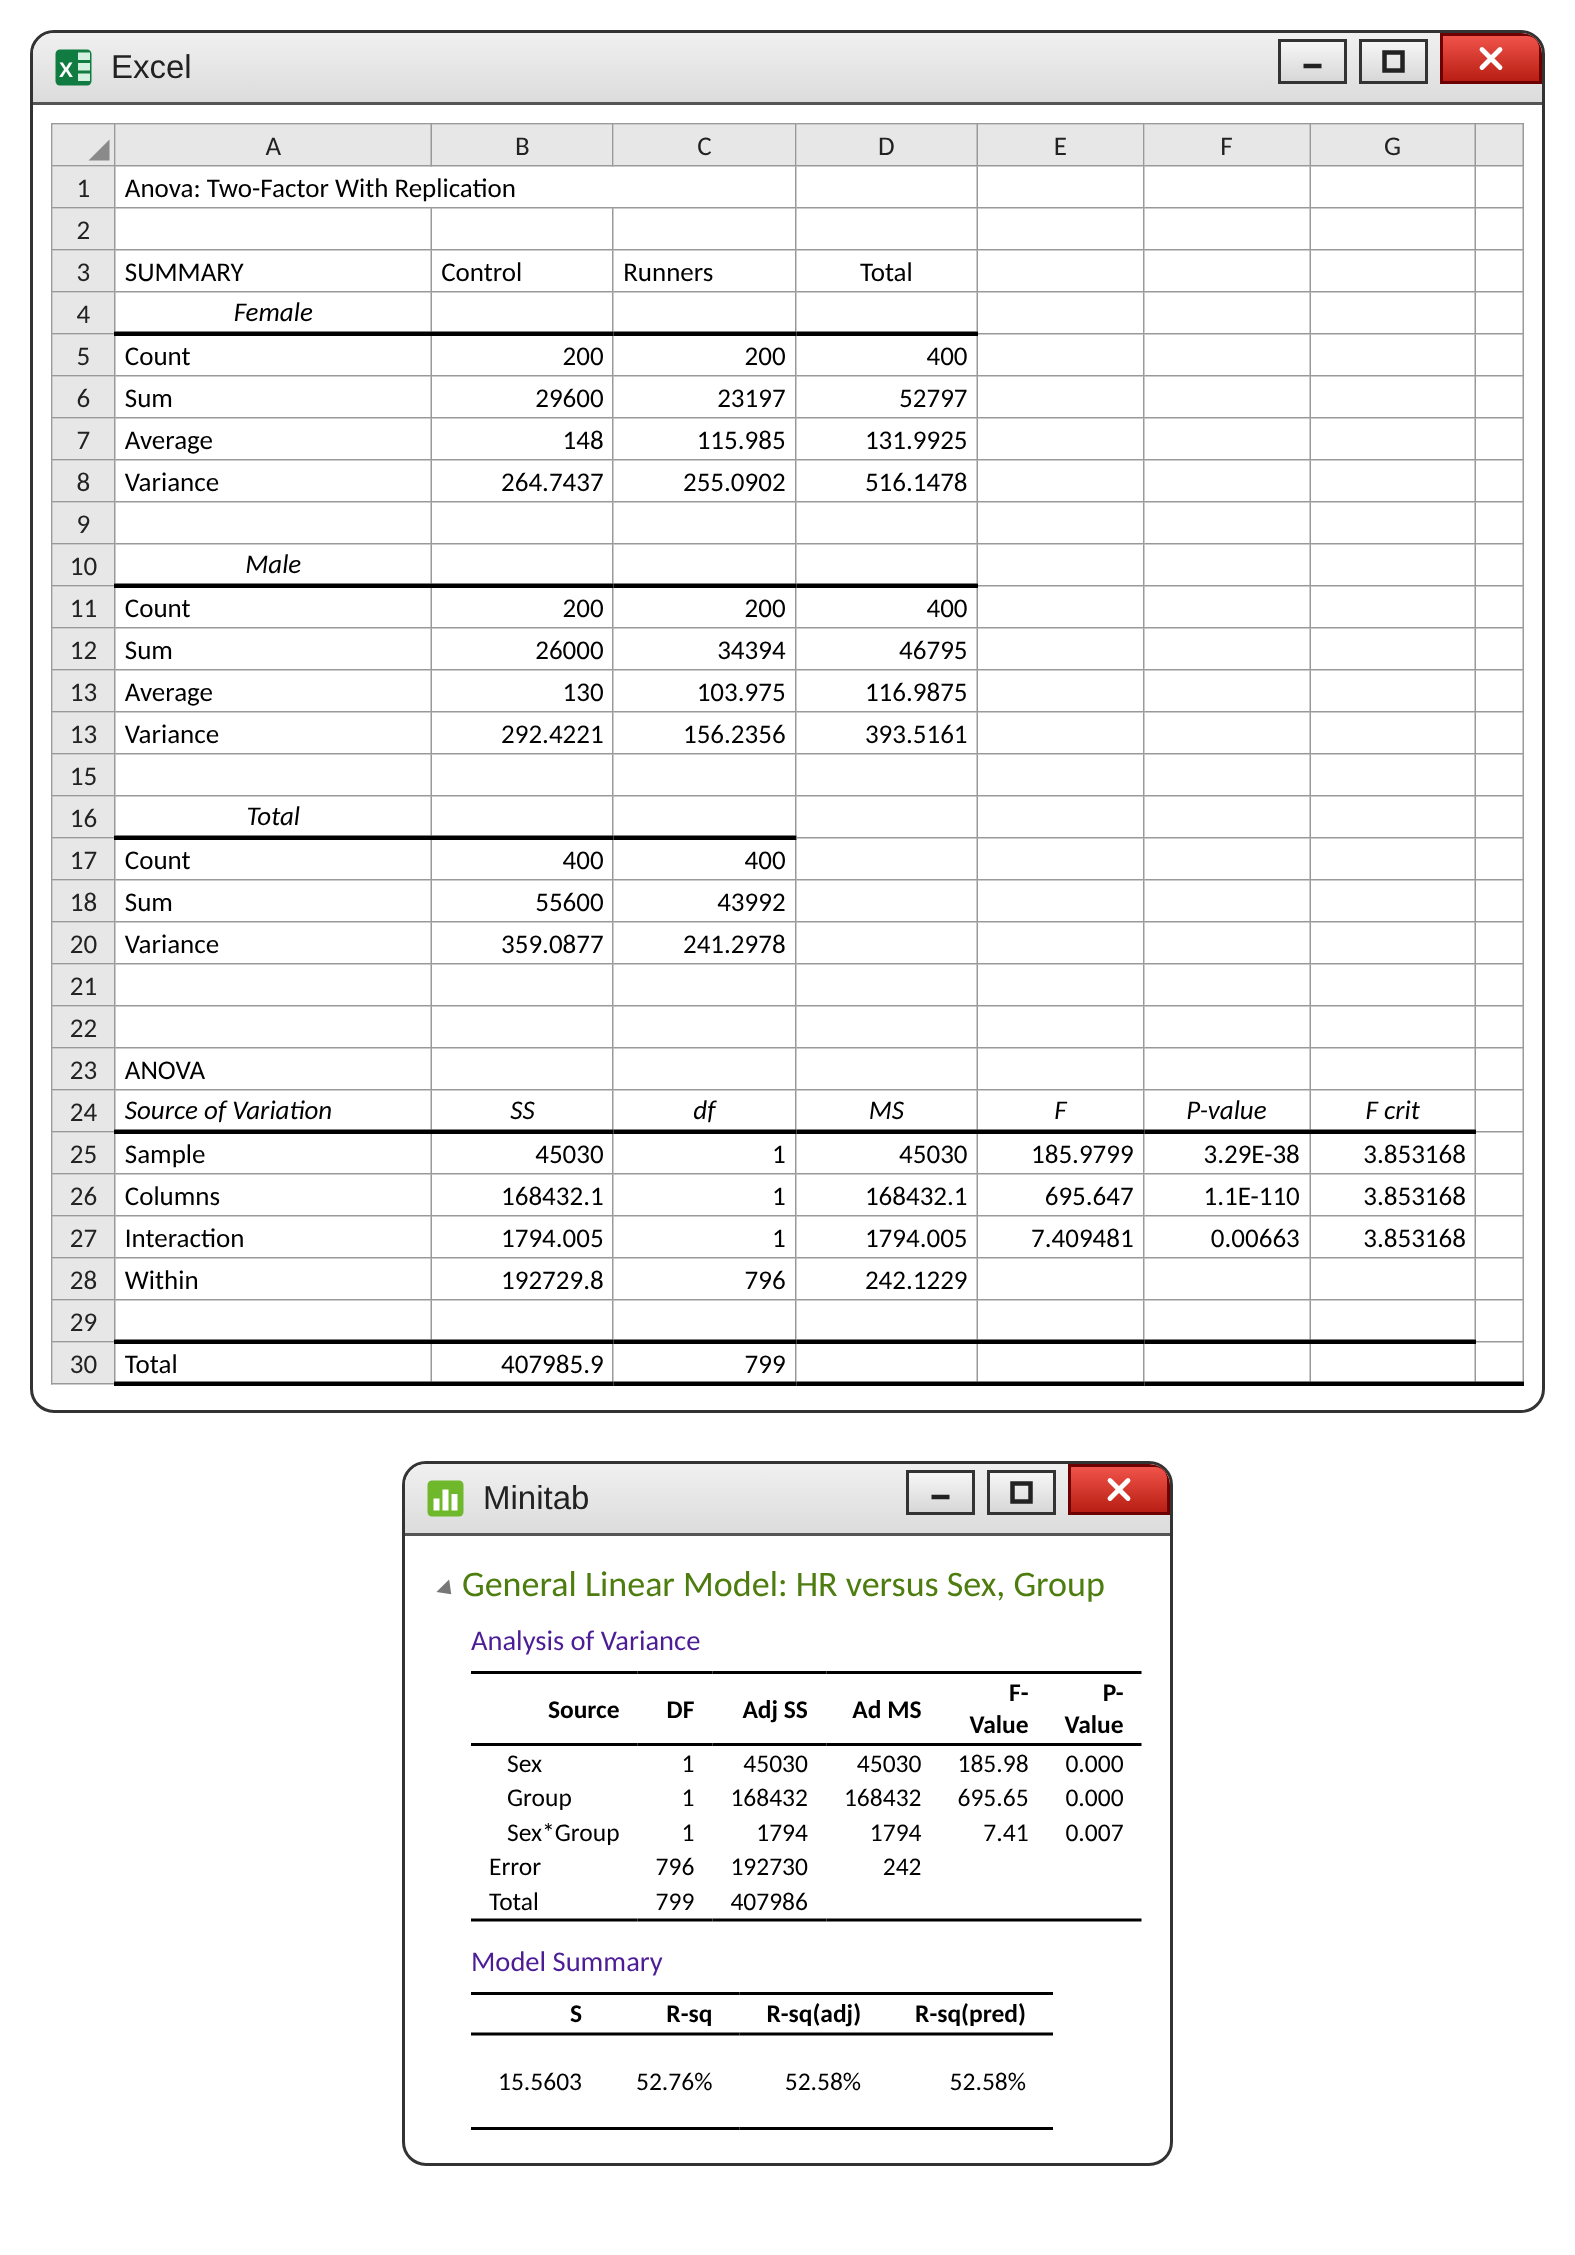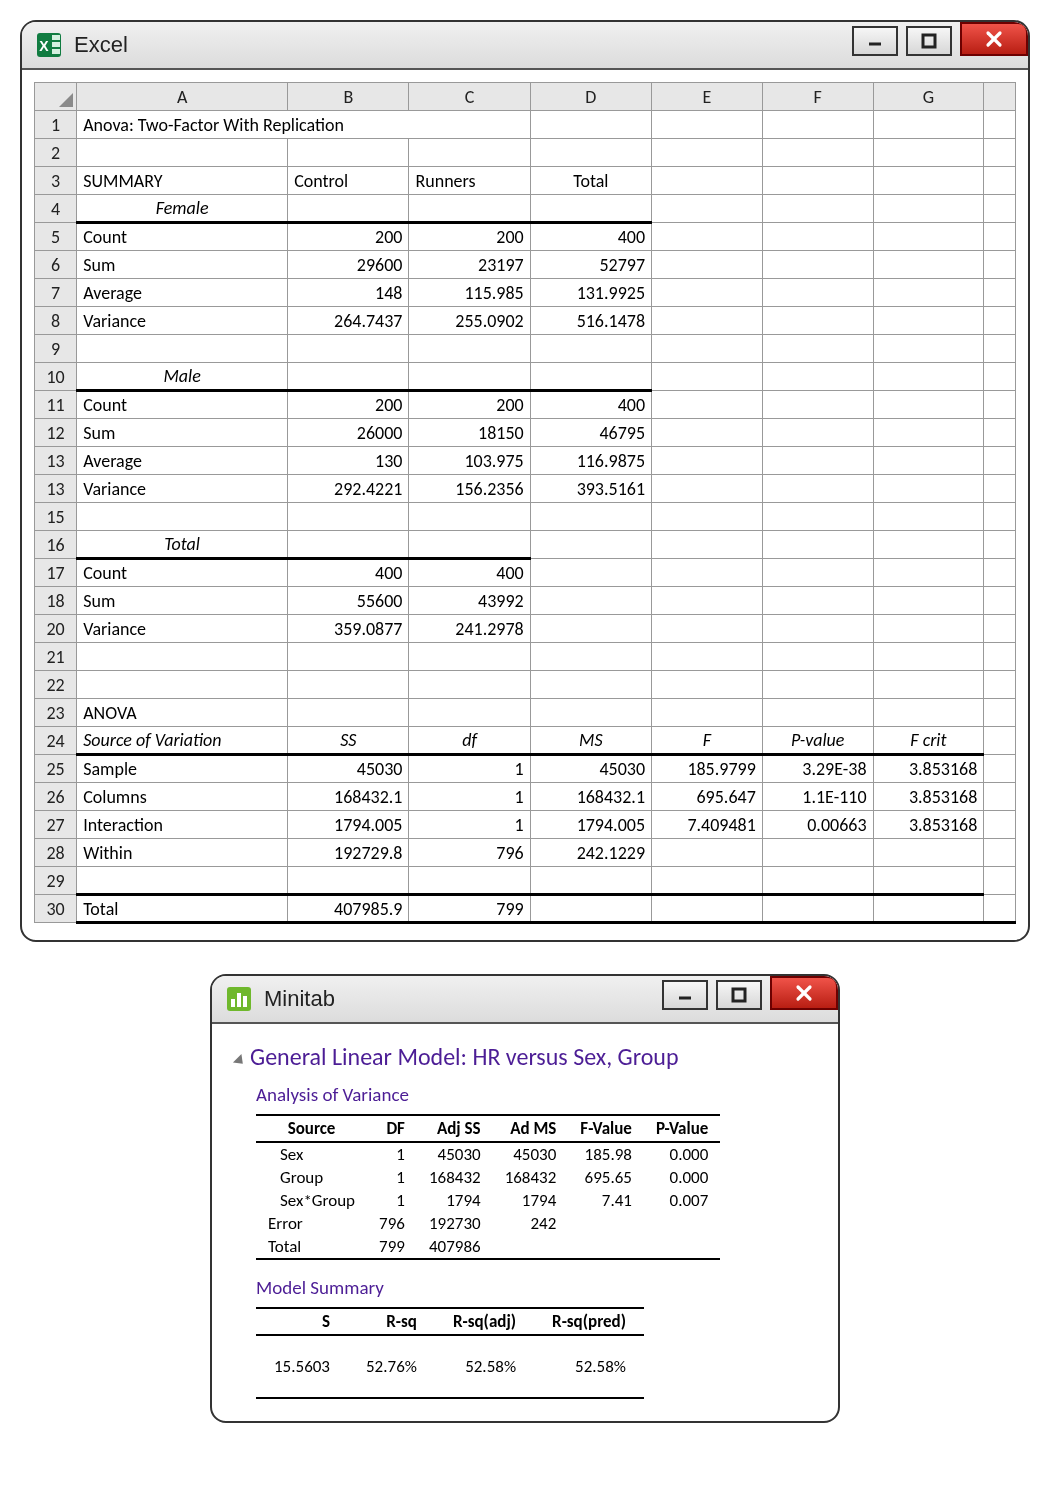--- a/index.html
+++ b/index.html
@@ -101,28 +101,28 @@
   col.cB { width: 115px;}
   col.cC { width: 115px;}
   col.cD { width: 115px;}
   col.cE { width: 105px;}
   col.cF { width: 105px;}
   col.cG { width: 105px;}
   col.cH { width: 30px;}
 
   
   .minitab-wrap { margin-top: 32px; display:flex; justify-content:center; }
-  .minitab { width: 630px; }
+  .minitab { width: 514px; }
   .minitab .body { padding: 14px 24px 22px 24px; font-family: Calibri, Arial, sans-serif;}
   .tri { display:inline-block; width:0;height:0;border-top:6px solid transparent;border-bottom:6px solid transparent;border-left:8px solid #777; transform:rotate(45deg); margin-right:6px; position:relative; top:2px;}
-  .m-title { font-size: 24px; color:#4c1d95; margin:4px 0 12px 0;}
+  .m-title { font-size: 24px; color:#4d7c0f; margin:4px 0 12px 0;}
   .m-subtitle { color:#4c1d95; font-size:19px; margin: 6px 0 8px 20px;}
   table.m-tab { border-collapse: collapse; margin-left: 20px; font-size:17px;}
   table.m-tab th { text-align:right; padding:2px 12px; border-top:2.5px solid #000; border-bottom:2.5px solid #000; font-weight:700;}
-  table.m-tab th.first { text-align:center; }
+  table.m-tab th.first { text-align:right; }
   table.m-tab td { text-align:right; padding:1px 12px; }
   table.m-tab td.first { text-align:left; }
   table.m-tab tr.last-row td { border-bottom:2.5px solid #000; }
   table.m-tab td.indent { padding-left:24px; text-align:left;}
   table.ms { border-collapse: collapse; margin-left:20px; font-size:17px; }
   table.ms th { text-align:right; padding:2px 18px; border-top:2.5px solid #000; border-bottom:2.5px solid #000; font-weight:700;}
   table.ms td { text-align:right; padding:20px 18px; border-bottom:2.5px solid #000;}
 </style>
 </head>
 <body>
@@ -309,21 +309,21 @@
         <td class="al-r">400</td>
         <td></td>
             <td></td>
             <td></td>
             <td></td>
           </tr>
       <tr>
             <th class="rowhdr">12</th>
         <td class="al-l">Sum</td>
         <td class="al-r">26000</td>
-        <td class="al-r">18150</td>
+        <td class="al-r">34394</td>
         <td class="al-r">46795</td>
         <td></td>
             <td></td>
             <td></td>
             <td></td>
           </tr>
       <tr>
             <th class="rowhdr">13</th>
         <td class="al-l">Average</td>
         <td class="al-r">130</td>

